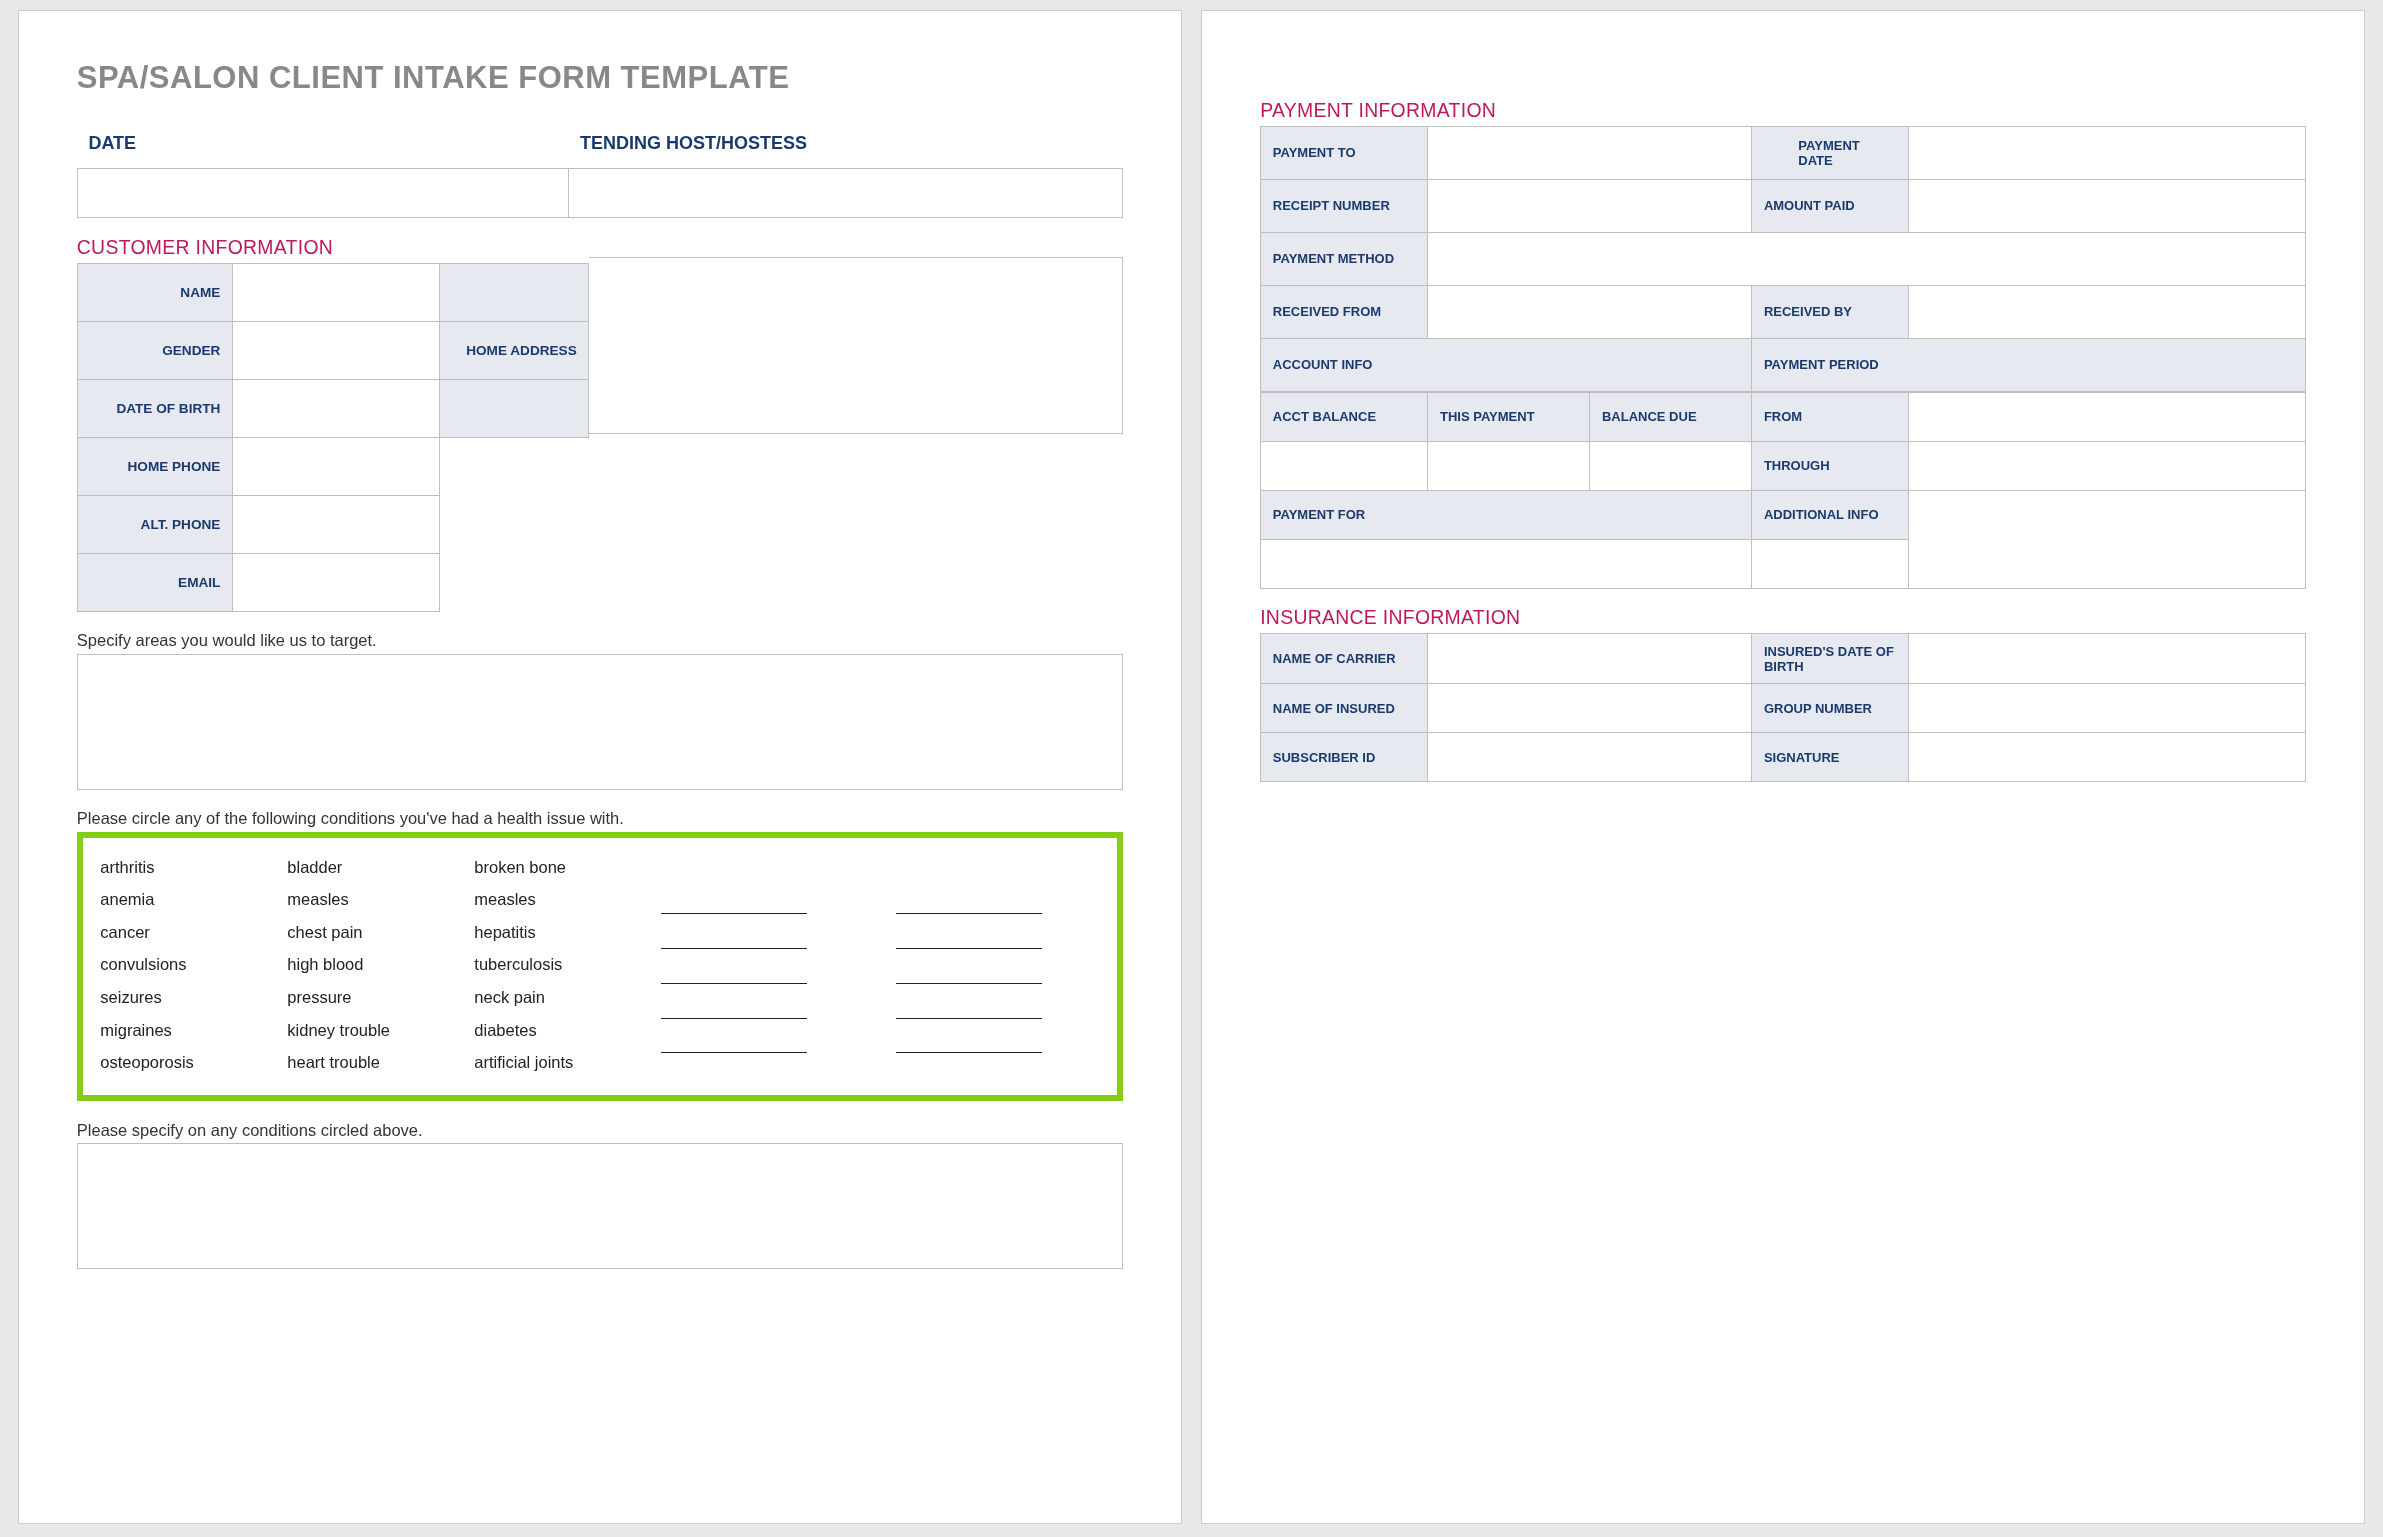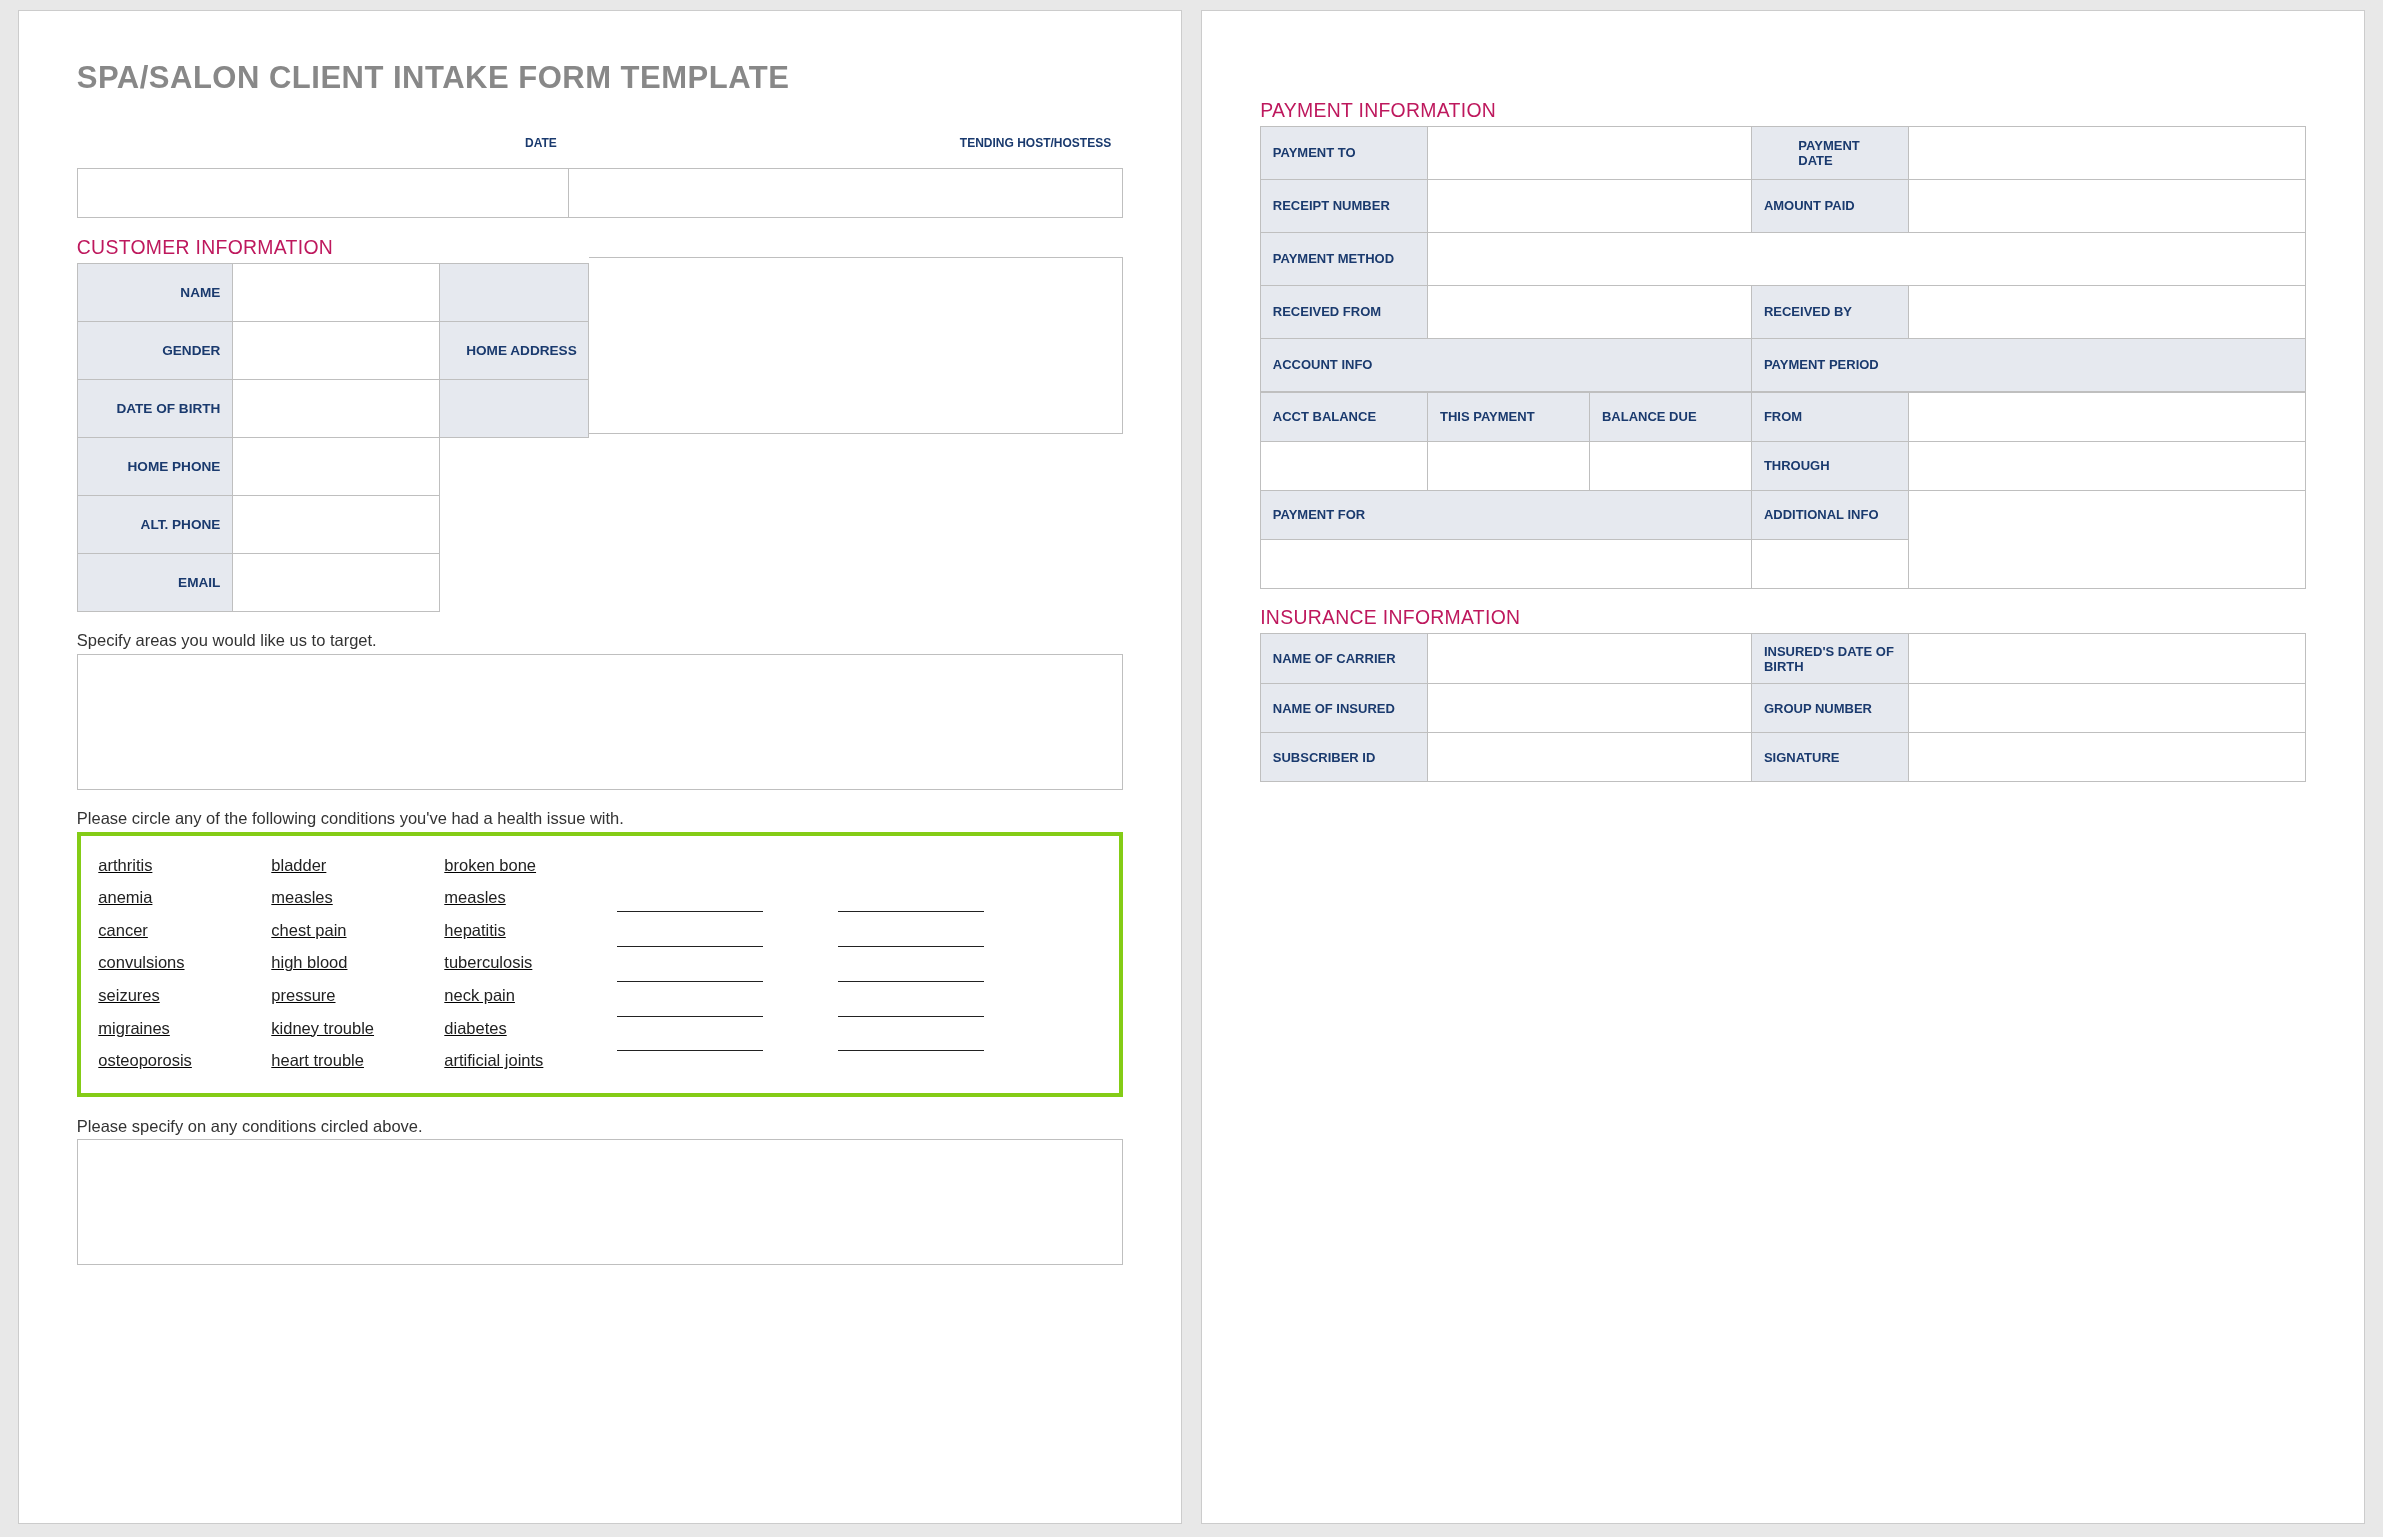--- a/index.html
+++ b/index.html
@@ -62,25 +62,24 @@
     margin-bottom: 3.9px;
     margin-top: 19.4px;
   }
   .big-box {
     width: 100%;
     border: 1px solid #bfbfbf;
     min-height: 116px;
   }
   .conditions-box {
     width: 100%;
-    border: 4px solid #84cc16;
+    border: 6px solid #84cc16;
     padding: 19.4px 17.5px 23px 17.5px;
     display: flex;
-    gap: 3px;
-    text-decoration: underline;
+    gap: 17px;
   }
   .cond-col {
     display: flex;
     flex-direction: column;
     gap: 13.6px;
     font-size: 16.5px;
     color: #222;
     flex: 0 0 auto;
   }
   .cond-col.c0 { width: 170px; }
@@ -95,21 +94,21 @@
     width: 189px;
     padding-top: 35px;
   }
   .blank-col.last { padding-left: 29px; }
   .blank-line {
     border-bottom: 1px solid #222;
     width: 146px;
     height: 21.3px;
   }
   .top-row td { height: 49px; }
-  .top-row-labels td { border: none; padding-bottom:1.9px; font-size:12px; font-weight:700; color:#1a3a6e;text-align:right;}
+  .top-row-labels td { border: none; padding-bottom:1.9px; font-size:18px; font-weight:700; color:#1a3a6e;}
   .pay-sub td { height: 49px; }
 </style>
 </head>
 <body>
 
 <div class="page">
   <div class="title">SPA/SALON CLIENT INTAKE FORM TEMPLATE</div>
 
   <table class="top-row-labels">
     <tbody>

